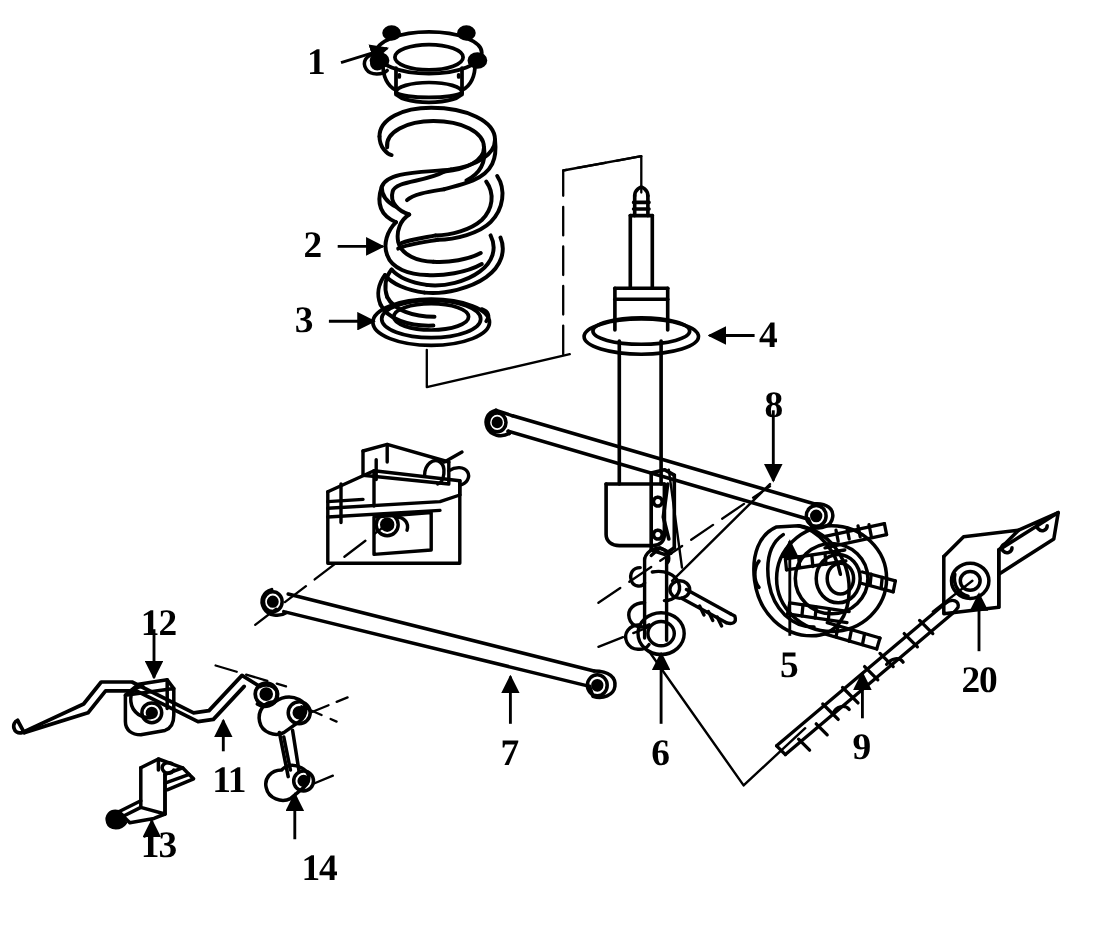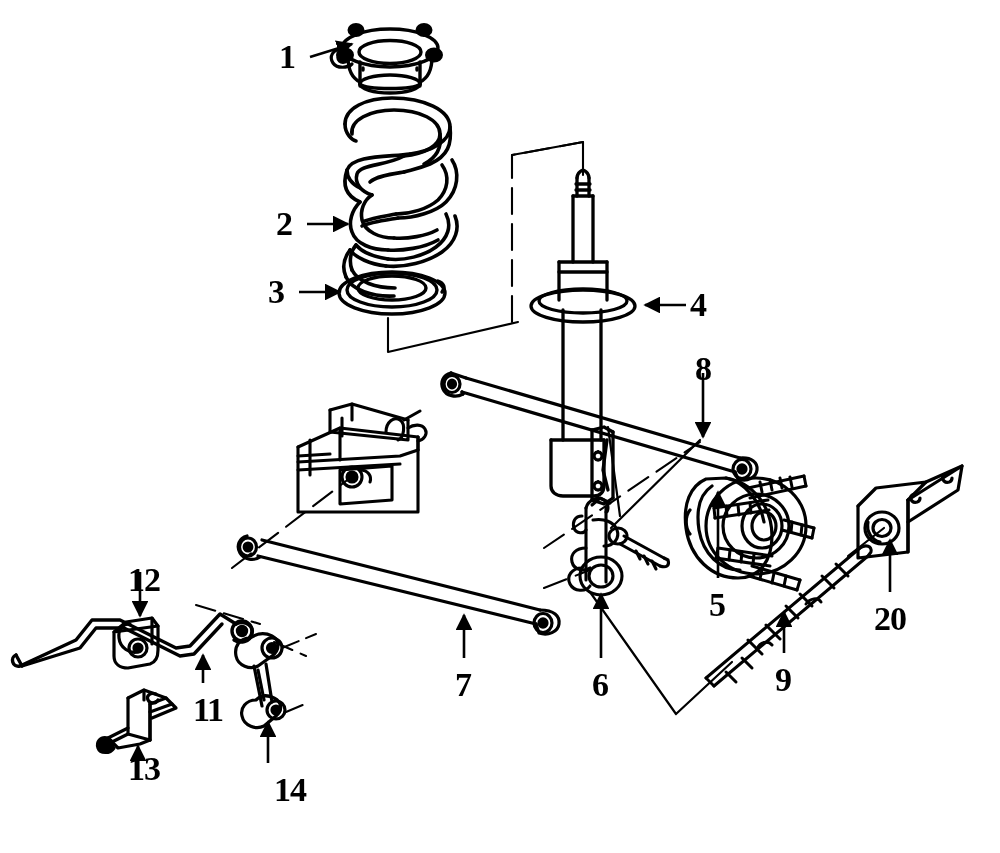--- a/index.html
+++ b/index.html
@@ -335,18 +335,18 @@
       <div class="callout cnum" style="left: 276px; top: 207px;">2</div>
       <div class="callout cnum" style="left: 268px; top: 275px;">3</div>
       <div class="callout cnum" style="left: 690px; top: 288px;">4</div>
       <div class="callout cnum" style="left: 709px; top: 588px;">5</div>
       <div class="callout cnum" style="left: 592px; top: 668px;">6</div>
       <div class="callout cnum" style="left: 455px; top: 668px;">7</div>
       <div class="callout cnum" style="left: 695px; top: 352px;">8</div>
       <div class="callout cnum" style="left: 775px; top: 663px;">9</div>
       <div class="callout cnum" style="left: 874px; top: 602px;">20</div>
       <div class="callout cnum" style="left: 193px; top: 693px;">11</div>
-      <div class="callout cnum" style="left: 128px; top: 550px; margin-top: 13px;">12</div>
+      <div class="callout cnum" style="left: 128px; top: 550px;">12</div>
       <div class="callout cnum" style="left: 128px; top: 752px; font-family: Liberation Serif, serif;">13</div>
       <div class="callout cnum" style="left: 274px; top: 773px;">14</div>
     </div>
 
 </div>
 
 </body></html>

